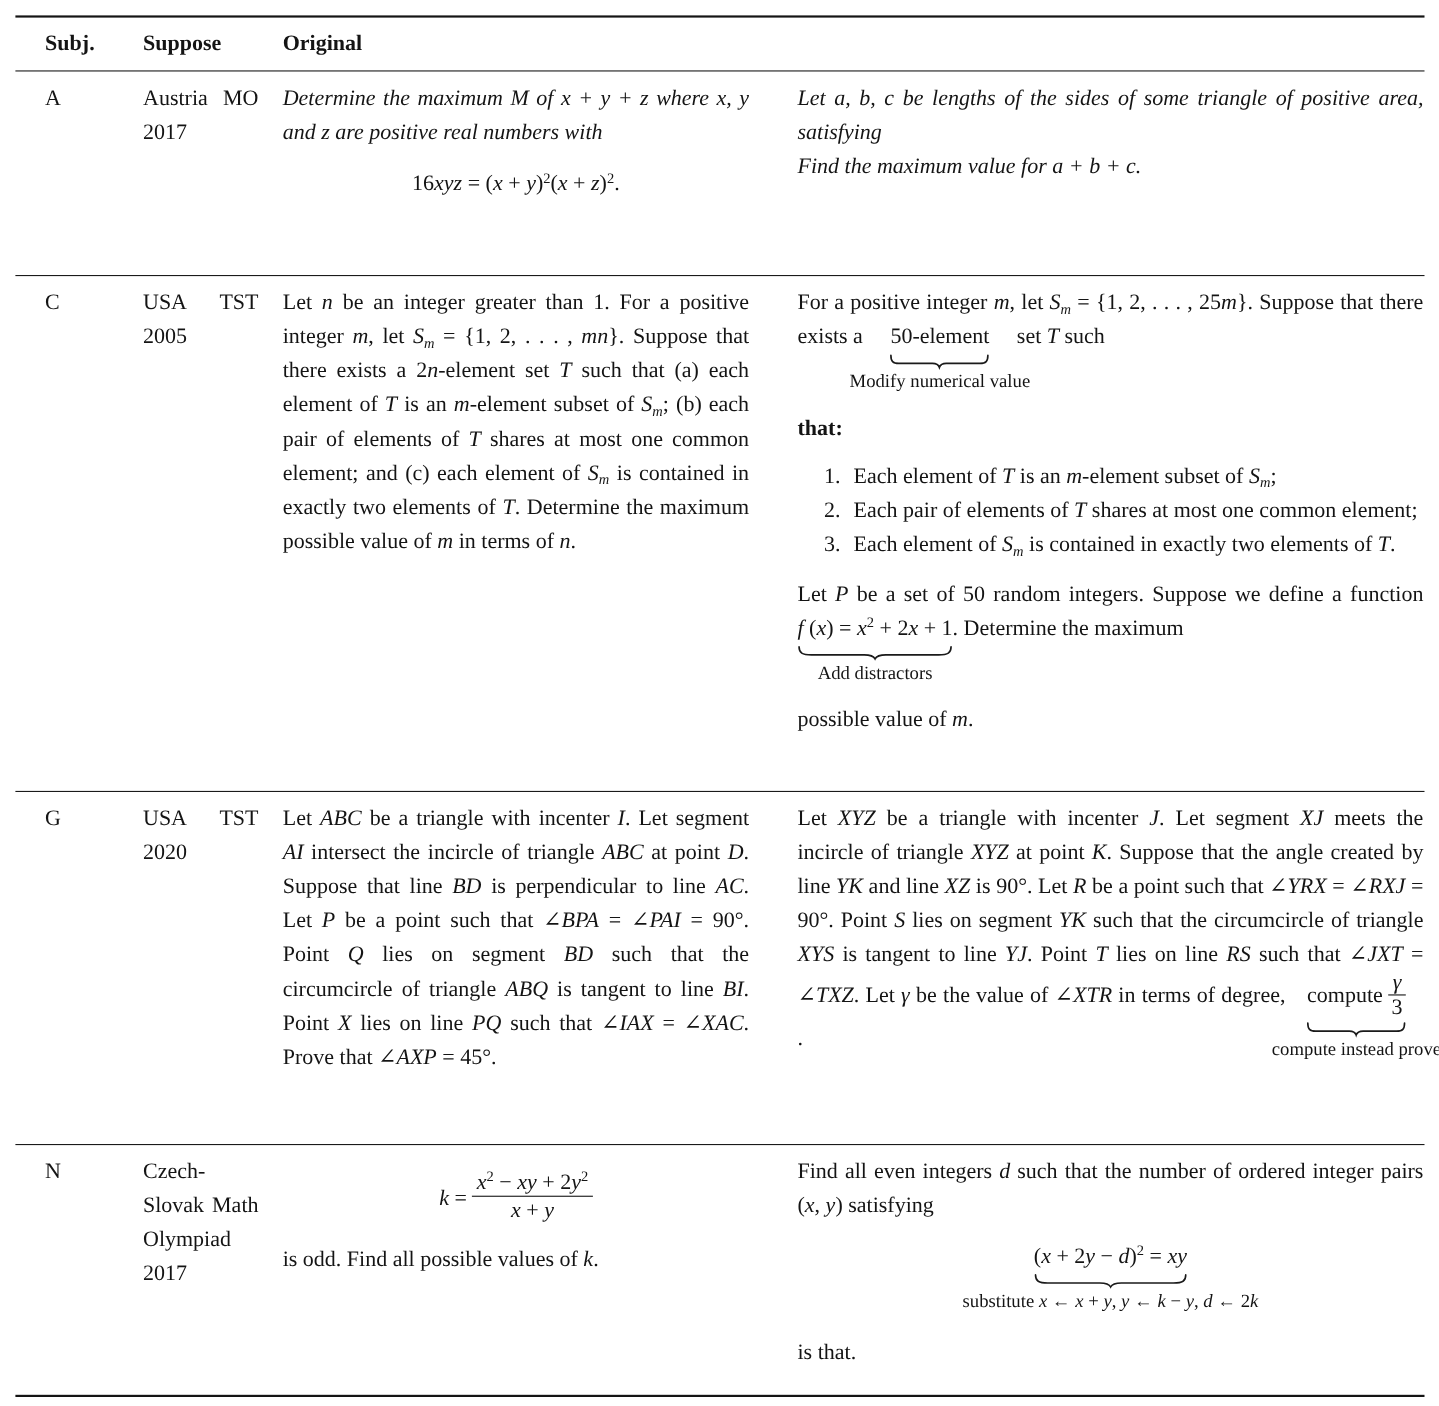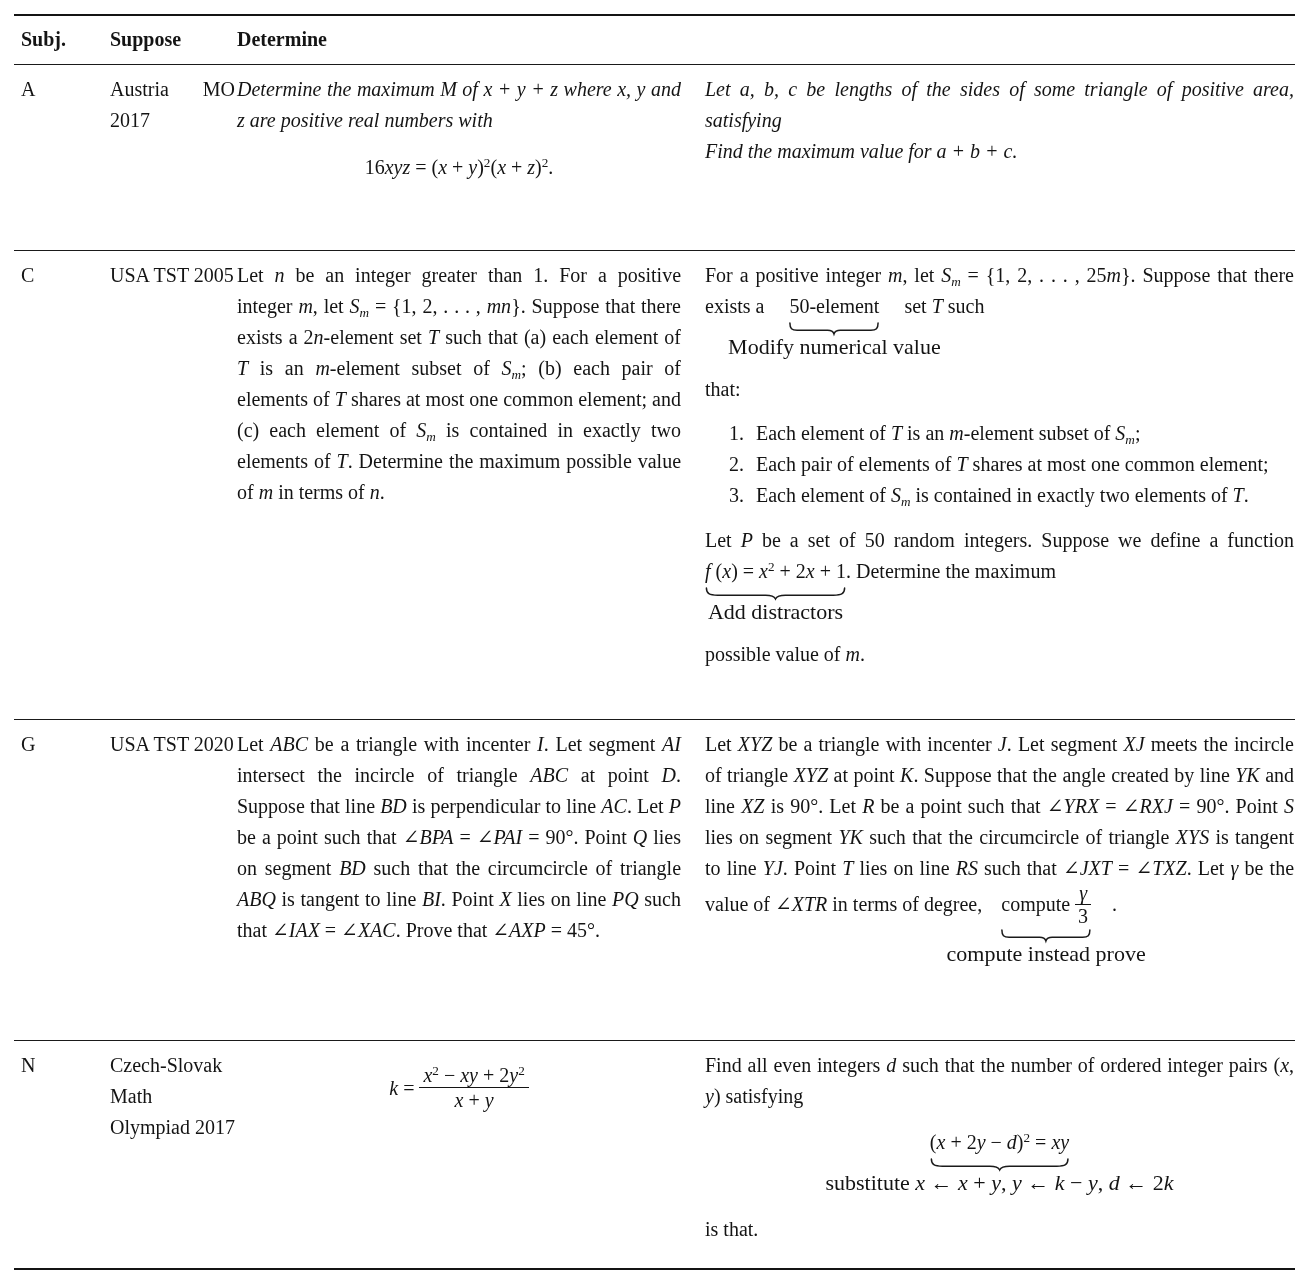--- a/index.html
+++ b/index.html
@@ -19,21 +19,21 @@
     border-top: 2.6px solid #141414;
     border-bottom: 2.6px solid #141414;
   }
   .trow {
     display: grid;
     grid-template-columns: 96px 127px 468px 1fr;
     border-bottom: 1.4px solid #1a1a1a;
   }
   .trow:last-child { border-bottom: none; }
 
-  .cell { padding: 9px 2px 14px 0; line-height: 31px; }
+  .cell { padding: 9px 2px 14px 0; line-height: 31px; margin-left: 20px; }
   .cell.c1 { padding-left: 7px; }
   .cell.c3 { padding-right: 24px; }
   .cell.c4 { padding-right: 1px; }
 
   .hrow { min-height: 42px; }
   .hrow .cell { padding-top: 8px; padding-bottom: 9px; }
   .hcell { font-weight: bold; }
 
   .row-a { min-height: 186px; }
   .row-c { min-height: 469px; }
@@ -58,52 +58,52 @@
     position: absolute; left: 0; top: 100%; margin-top: 1px;
     width: 100%; height: 11px; display: block; overflow: visible;
   }
   .brace path {
     fill: none; stroke: #1a1a1a; stroke-width: 1.5;
     vector-effect: non-scaling-stroke; stroke-linecap: round;
   }
   .ub-label {
     position: absolute; top: 100%; margin-top: 15px;
     left: 50%; transform: translateX(-50%);
-    font-size: 22px; line-height: 20px;
+    font-size: 17px; line-height: 20px;
     white-space: nowrap; font-style: normal; text-align: center;
   }
   .ub-room { margin-bottom: 52px; }
 
   
   .frac { display: inline-block; vertical-align: middle; text-align: center; position: relative; top: -2px; }
   .frac .num { display: block; line-height: 24px; padding: 0 4px; }
   .frac .bar { display: block; border-top: 1.4px solid #141414; }
   .frac .den { display: block; line-height: 25px; }
   .frac-inline .num, .frac-inline .den { line-height: 22px; }
 
   .eqline { display: inline-block; }
 
   
   .olist { margin: 13px 0 14px; }
   .oli { display: flex; margin: 0; }
   .oli .linum { flex: none; width: 30px; padding-left: 3px; text-align: left; margin-left: 21px; }
   .oli .litext { flex: 1 1 auto; text-align: justify; }
 
-  .that-line { margin: 0 0 6px; }
+  .that-line { margin: 0 0 6px; font-weight: bold; }
 </style>
 </head>
 <body>
 
 <div class="sheet">
   <div class="ptable">
 
     <div class="trow hrow">
       <div class="cell c1 hcell">Subj.</div>
       <div class="cell c2 hcell">Suppose</div>
-      <div class="cell c3 hcell">Determine</div>
+      <div class="cell c3 hcell">Original</div>
     </div>
 
     <div class="trow row-a">
       <div class="cell c1">A</div>
       <div class="cell c2 just">Austria MO 2017</div>
       <div class="cell c3">
         <p class="para just ital">Determine the maximum M of x + y + z where x, y and z are positive real numbers with</p>
         <div class="disp-eq">16<i>xyz</i> = (<i>x</i> + <i>y</i>)<sup>2</sup>(<i>x</i> + <i>z</i>)<sup>2</sup>.</div>
       </div>
       <div class="cell c4">
@@ -164,20 +164,21 @@
     </div>
 
     <div class="trow row-n">
       <div class="cell c1">N</div>
       <div class="cell c2 just">Czech-Slovak Math Olympiad 2017</div>
       <div class="cell c3">
         <div class="disp-eq">
           <span class="eqline"><i>k</i> =</span>
           <span class="frac"><span class="num"><i>x</i><sup>2</sup> − <i>xy</i> + 2<i>y</i><sup>2</sup></span><span class="bar"></span><span class="den"><i>x</i> + <i>y</i></span></span>
         </div>
+        <p class="para just">is odd. Find all possible values of <i>k</i>.</p>
       </div>
       <div class="cell c4">
         <p class="para just">Find all even integers <i>d</i> such that the number of ordered integer pairs (<i>x</i>, <i>y</i>) satisfying</p>
         <div class="disp-eq ub-room" style="margin-bottom:56px">
           <span class="ub"><span>(<i>x</i> + 2<i>y</i> − <i>d</i>)<sup>2</sup> = <i>xy</i></span><svg class="brace" viewBox="0 0 100 12" preserveAspectRatio="none">
                 <path d="M1,0 C1,6 3,8 9,8 L43,8 C47,8 49,9 50,12 C51,9 53,8 57,8 L91,8 C97,8 99,6 99,0"></path>
               </svg><span class="ub-label">substitute <i>x</i> ← <i>x</i> + <i>y</i>, <i>y</i> ← <i>k</i> − <i>y</i>, <i>d</i> ← 2<i>k</i></span></span>
         </div>
         <p class="para">is that.</p>
       </div>

